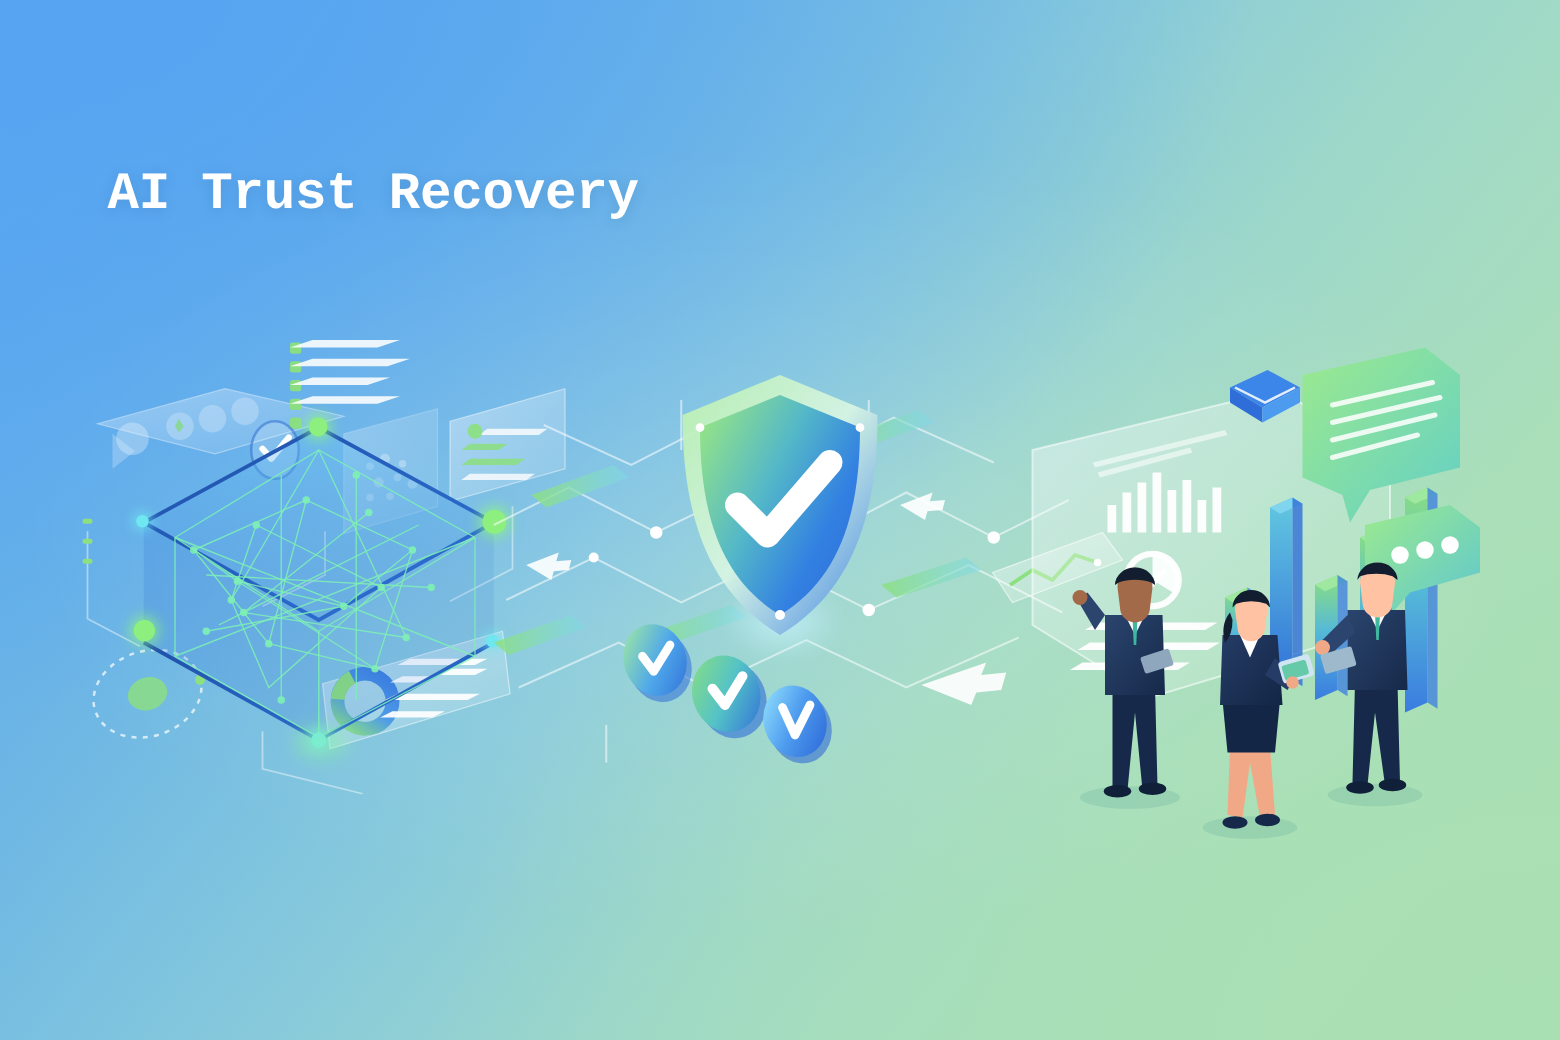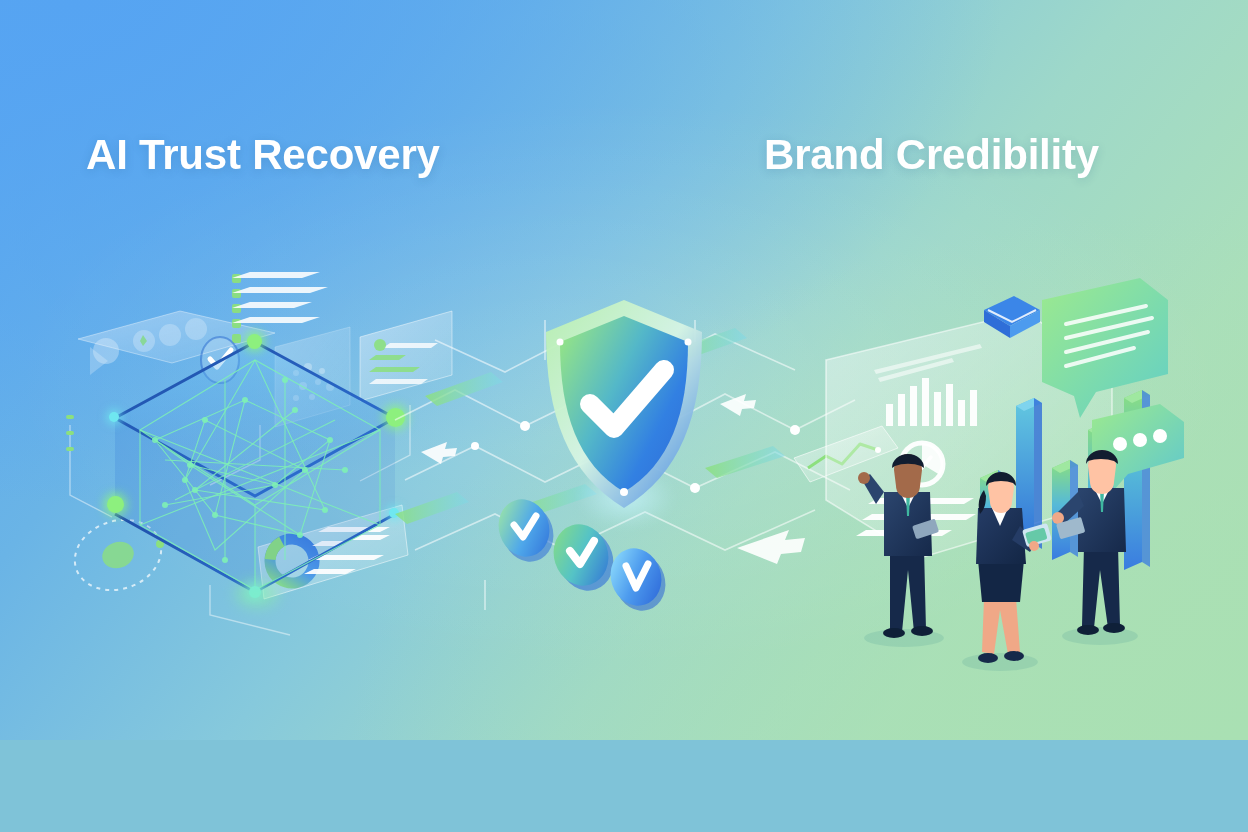--- a/index.html
+++ b/index.html
@@ -2,21 +2,21 @@
 <html><head>
 <meta charset="utf-8">
 <title>AI Trust Recovery — Brand Credibility</title>
 <style>
   html,body{margin:0;padding:0;}
   body{
     width:1248px;height:832px;overflow:hidden;
     font-family:"Liberation Sans","DejaVu Sans",sans-serif;
     background:#7fc3d8;
   }
-  #stage{position:relative;width:1248px;height:740px;overflow:hidden;}
+  #stage{position:relative;width:1248px;height:832px;overflow:hidden;font-family:Liberation Mono, monospace;}
 
   
   .bg{position:absolute;inset:0;
     background:
       radial-gradient(120% 110% at 6% 0%, #56a4f2 0%, rgba(86,164,242,0) 62%),
       radial-gradient(120% 120% at 100% 100%, #a9e0b3 0%, rgba(169,224,179,0) 60%),
       linear-gradient(128deg,#58a6f1 0%, #6ab4e6 24%, #86c9dc 44%, #9ed8c9 62%, #aadfbb 80%, #addfb2 100%);
   }
   .bg-sheen{position:absolute;inset:0;
     background:radial-gradient(70% 55% at 50% 52%, rgba(255,255,255,.13) 0%, rgba(255,255,255,0) 70%);}
@@ -541,14 +541,13 @@
         <path d="M218 62 L196 84 L204 94 L224 76 Z" fill="#2b456e"></path>
         <circle cx="198" cy="88" r="6" fill="#f0a887"></circle>
         <rect x="196" y="94" width="26" height="16" rx="2" fill="#9fb9cc" transform="rotate(-16 196 94)"></rect>
         <path d="M228 36 a14 16 0 0 1 28 0 l-2 16 a12 12 0 0 1 -24 0 Z" fill="#ffc3a4"></path>
         <path d="M226 34 a16 14 0 0 1 32 0 l-4 -3 a20 8 0 0 0 -26 0 Z" fill="#121d30"></path>
       </g>
     </svg>
   </div>
 
   <div class="title" id="title-left">AI Trust Recovery</div>
-  <div class="title" id="title-right">Brand Credibility</div>
 </div>
 
 </body></html>

